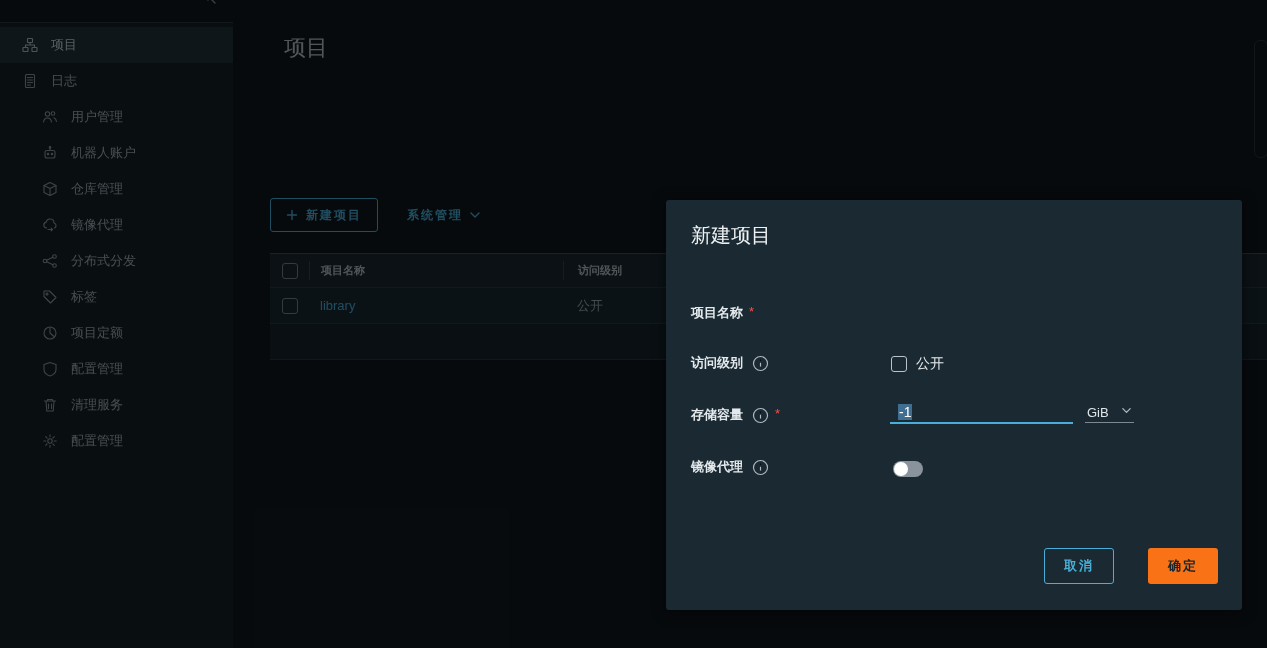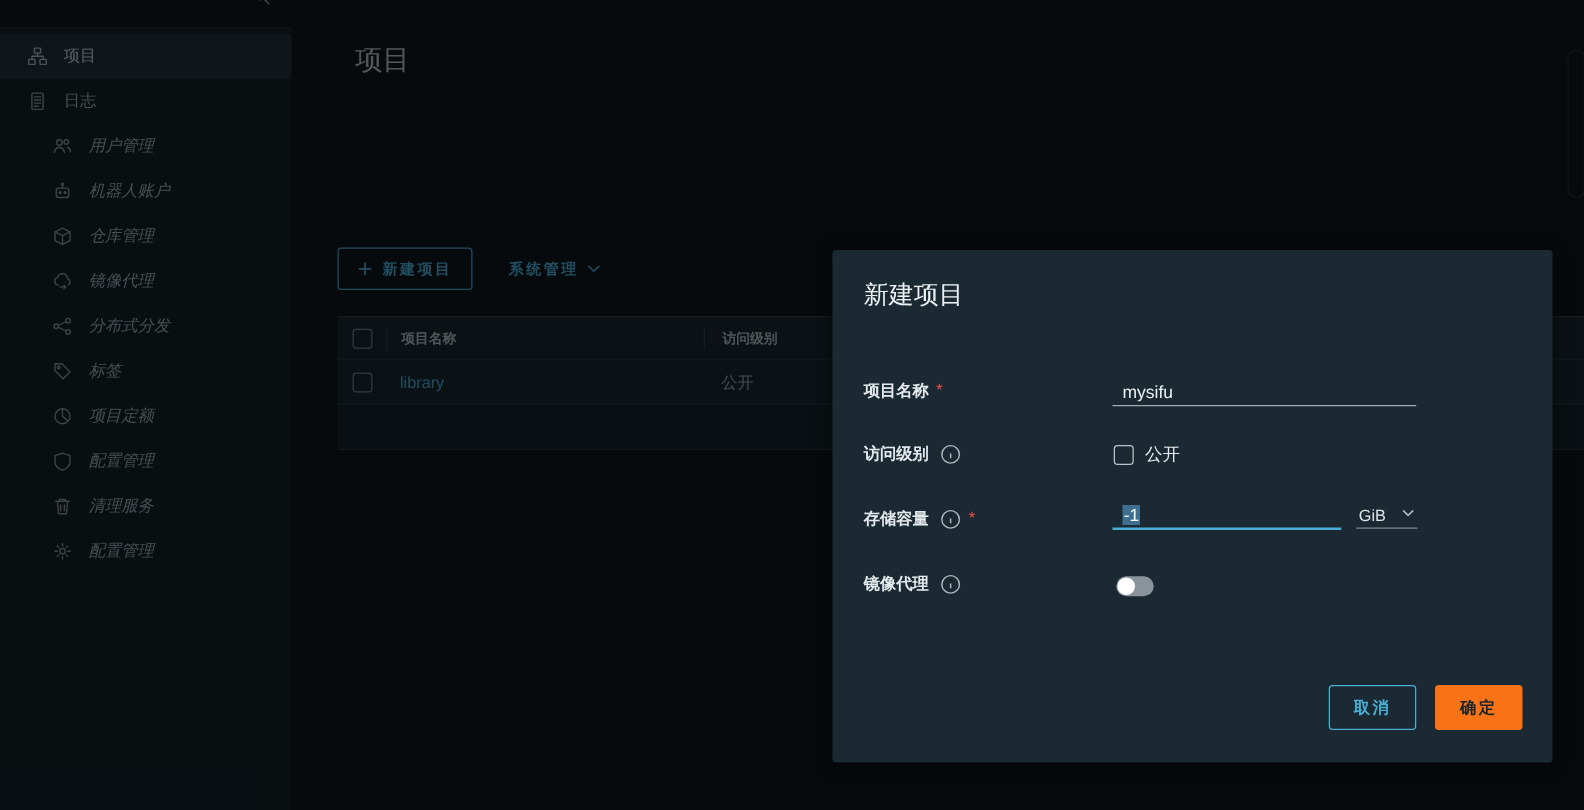--- a/index.html
+++ b/index.html
@@ -9,21 +9,21 @@
   
   .bg-layer { position:absolute; inset:0; }
 
   .sidebar { position:absolute; left:0; top:0; width:233px; height:648px; background:#152028; }
   .sidebar-top { position:relative; height:23px; background:#10181e; border-bottom:1px solid #2b373f; }
   .collapse-frag { position:absolute; left:201px; top:-7px; color:#8b969d; }
   .nav { position:absolute; top:27px; left:0; width:233px; }
   .nav-item { display:flex; align-items:center; height:36px; padding-left:22px; gap:13px;
               color:#a5b0b8; font-size:13px; font-weight:500; cursor:pointer; position:relative; }
   .nav-item.active { background:#22333d; color:#ccd6dc; }
-  .nav-item.sub { padding-left:42px;font-style:italic; }
+  .nav-item.sub { padding-left:42px; }
   .nav-item .chev { position:absolute; right:13px; top:12px; }
   .icon16 { width:16px; height:16px; flex:0 0 16px; stroke:currentColor; fill:none;
             stroke-width:1.1; stroke-linecap:round; stroke-linejoin:round; opacity:.85; }
 
   .page-title { position:absolute; left:284px; top:33px; font-size:22px; font-weight:300; color:#b9c4cb; }
 
   .toolbar { position:absolute; left:270px; top:198px; display:flex; align-items:center; }
   .btn-new { height:34px; padding:0 15px; display:inline-flex; align-items:center; gap:8px;
              background:transparent; border:1px solid #49afd9; border-radius:3px;
              color:#49afd9; font-size:12px; font-weight:600; letter-spacing:2px; cursor:pointer; }
@@ -67,21 +67,21 @@
                font-family:"Liberation Sans",sans-serif; }
   .storage-wrap { width:183px; border-bottom:2px solid #49afd9; padding:2px 8px; font-size:14px; color:#eef2f4; }
   .sel-text { background:#3f6e91; color:#ffffff; padding:0 1px; }
   .unit-select { width:49px; margin-left:12px; border-bottom:1px solid #7e8a91; padding:2px 2px;
                  display:flex; align-items:flex-start; justify-content:space-between;
                  color:#dfe5e9; font-size:13px; cursor:pointer; }
   .m-cbx { width:16px; height:16px; border:1px solid #b9c3c9; border-radius:3px; background:transparent; cursor:pointer; }
   .m-cbx-label { margin-left:9px; font-size:14px; color:#e5eaee; }
   .toggle { position:relative; width:30px; height:16px; background:#8a939b; border-radius:9px; cursor:pointer; }
   .toggle .knob { position:absolute; left:1px; top:1px; width:14px; height:14px; border-radius:50%; background:#ffffff; }
-  .btn-cancel { position:absolute; left:397px; top:348px; width:70px; height:36px;
+  .btn-cancel { position:absolute; left:378px; top:348px; width:70px; height:36px;
                 background:transparent; border:1px solid #49afd9; border-radius:3px;
                 color:#49afd9; font-size:13px; font-weight:600; letter-spacing:2px; cursor:pointer; }
   .btn-ok { position:absolute; left:482px; top:348px; width:70px; height:36px;
             background:#f97316; border:none; border-radius:3px;
             color:#16262f; font-size:13px; font-weight:700; letter-spacing:2px; cursor:pointer; }
 </style>
 </head>
 <body>
 
 <div class="screen">
@@ -245,23 +245,20 @@
 
   <div class="overlay"></div>
 
   <div class="modal">
     <div class="modal-title">新建项目</div>
 
     <div class="frow" style="top:104px;">
       <span class="flabel">项目名称</span>
       <span class="req">*</span>
     </div>
-    <div class="fctrl" style="left:224px; top:102px;">
-      <input class="txt-input" type="text" value="mysifu" style="">
-    </div>
 
     <div class="frow" style="top:154px;">
       <span class="flabel">访问级别</span>
       <svg class="info-ic" viewBox="0 0 16 16">
         <circle cx="8" cy="8" r="6.6"></circle>
           <path d="M8 7.3v3.6"></path>
           <circle cx="8" cy="4.9" r="0.55" fill="currentColor" stroke="none"></circle>
       </svg>
     </div>
     <div class="fctrl" style="left:225px; top:155px;">

